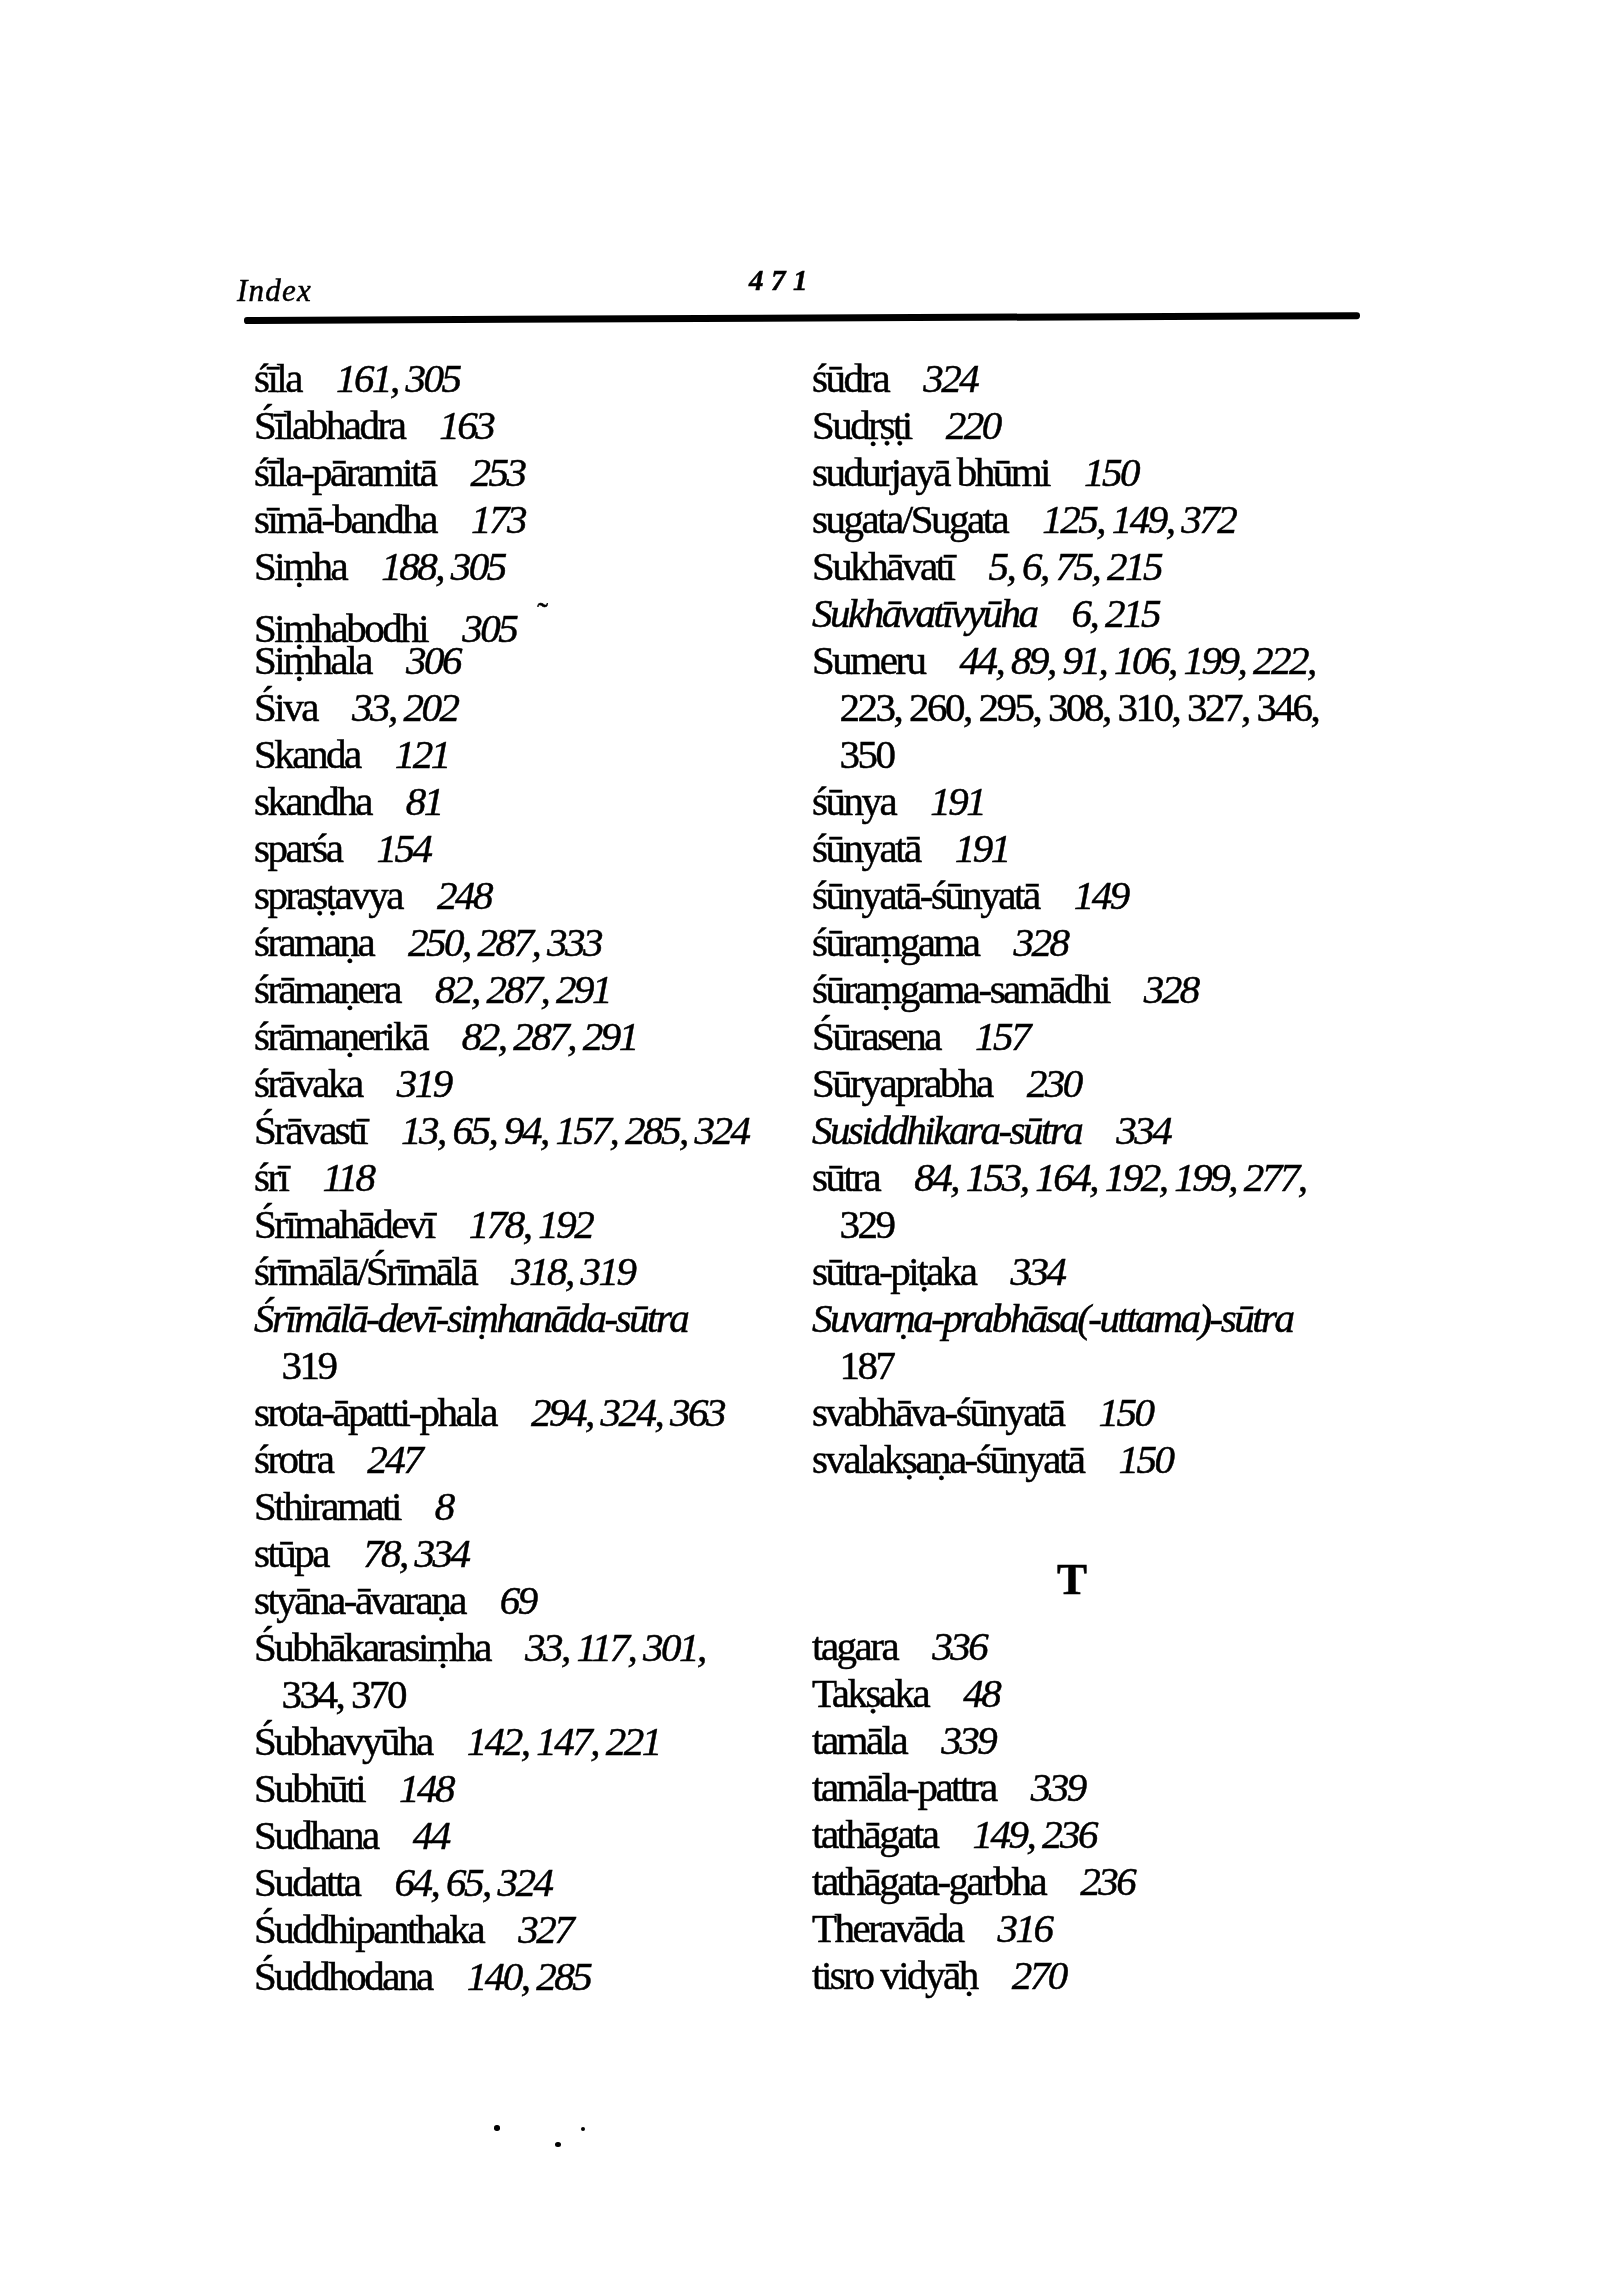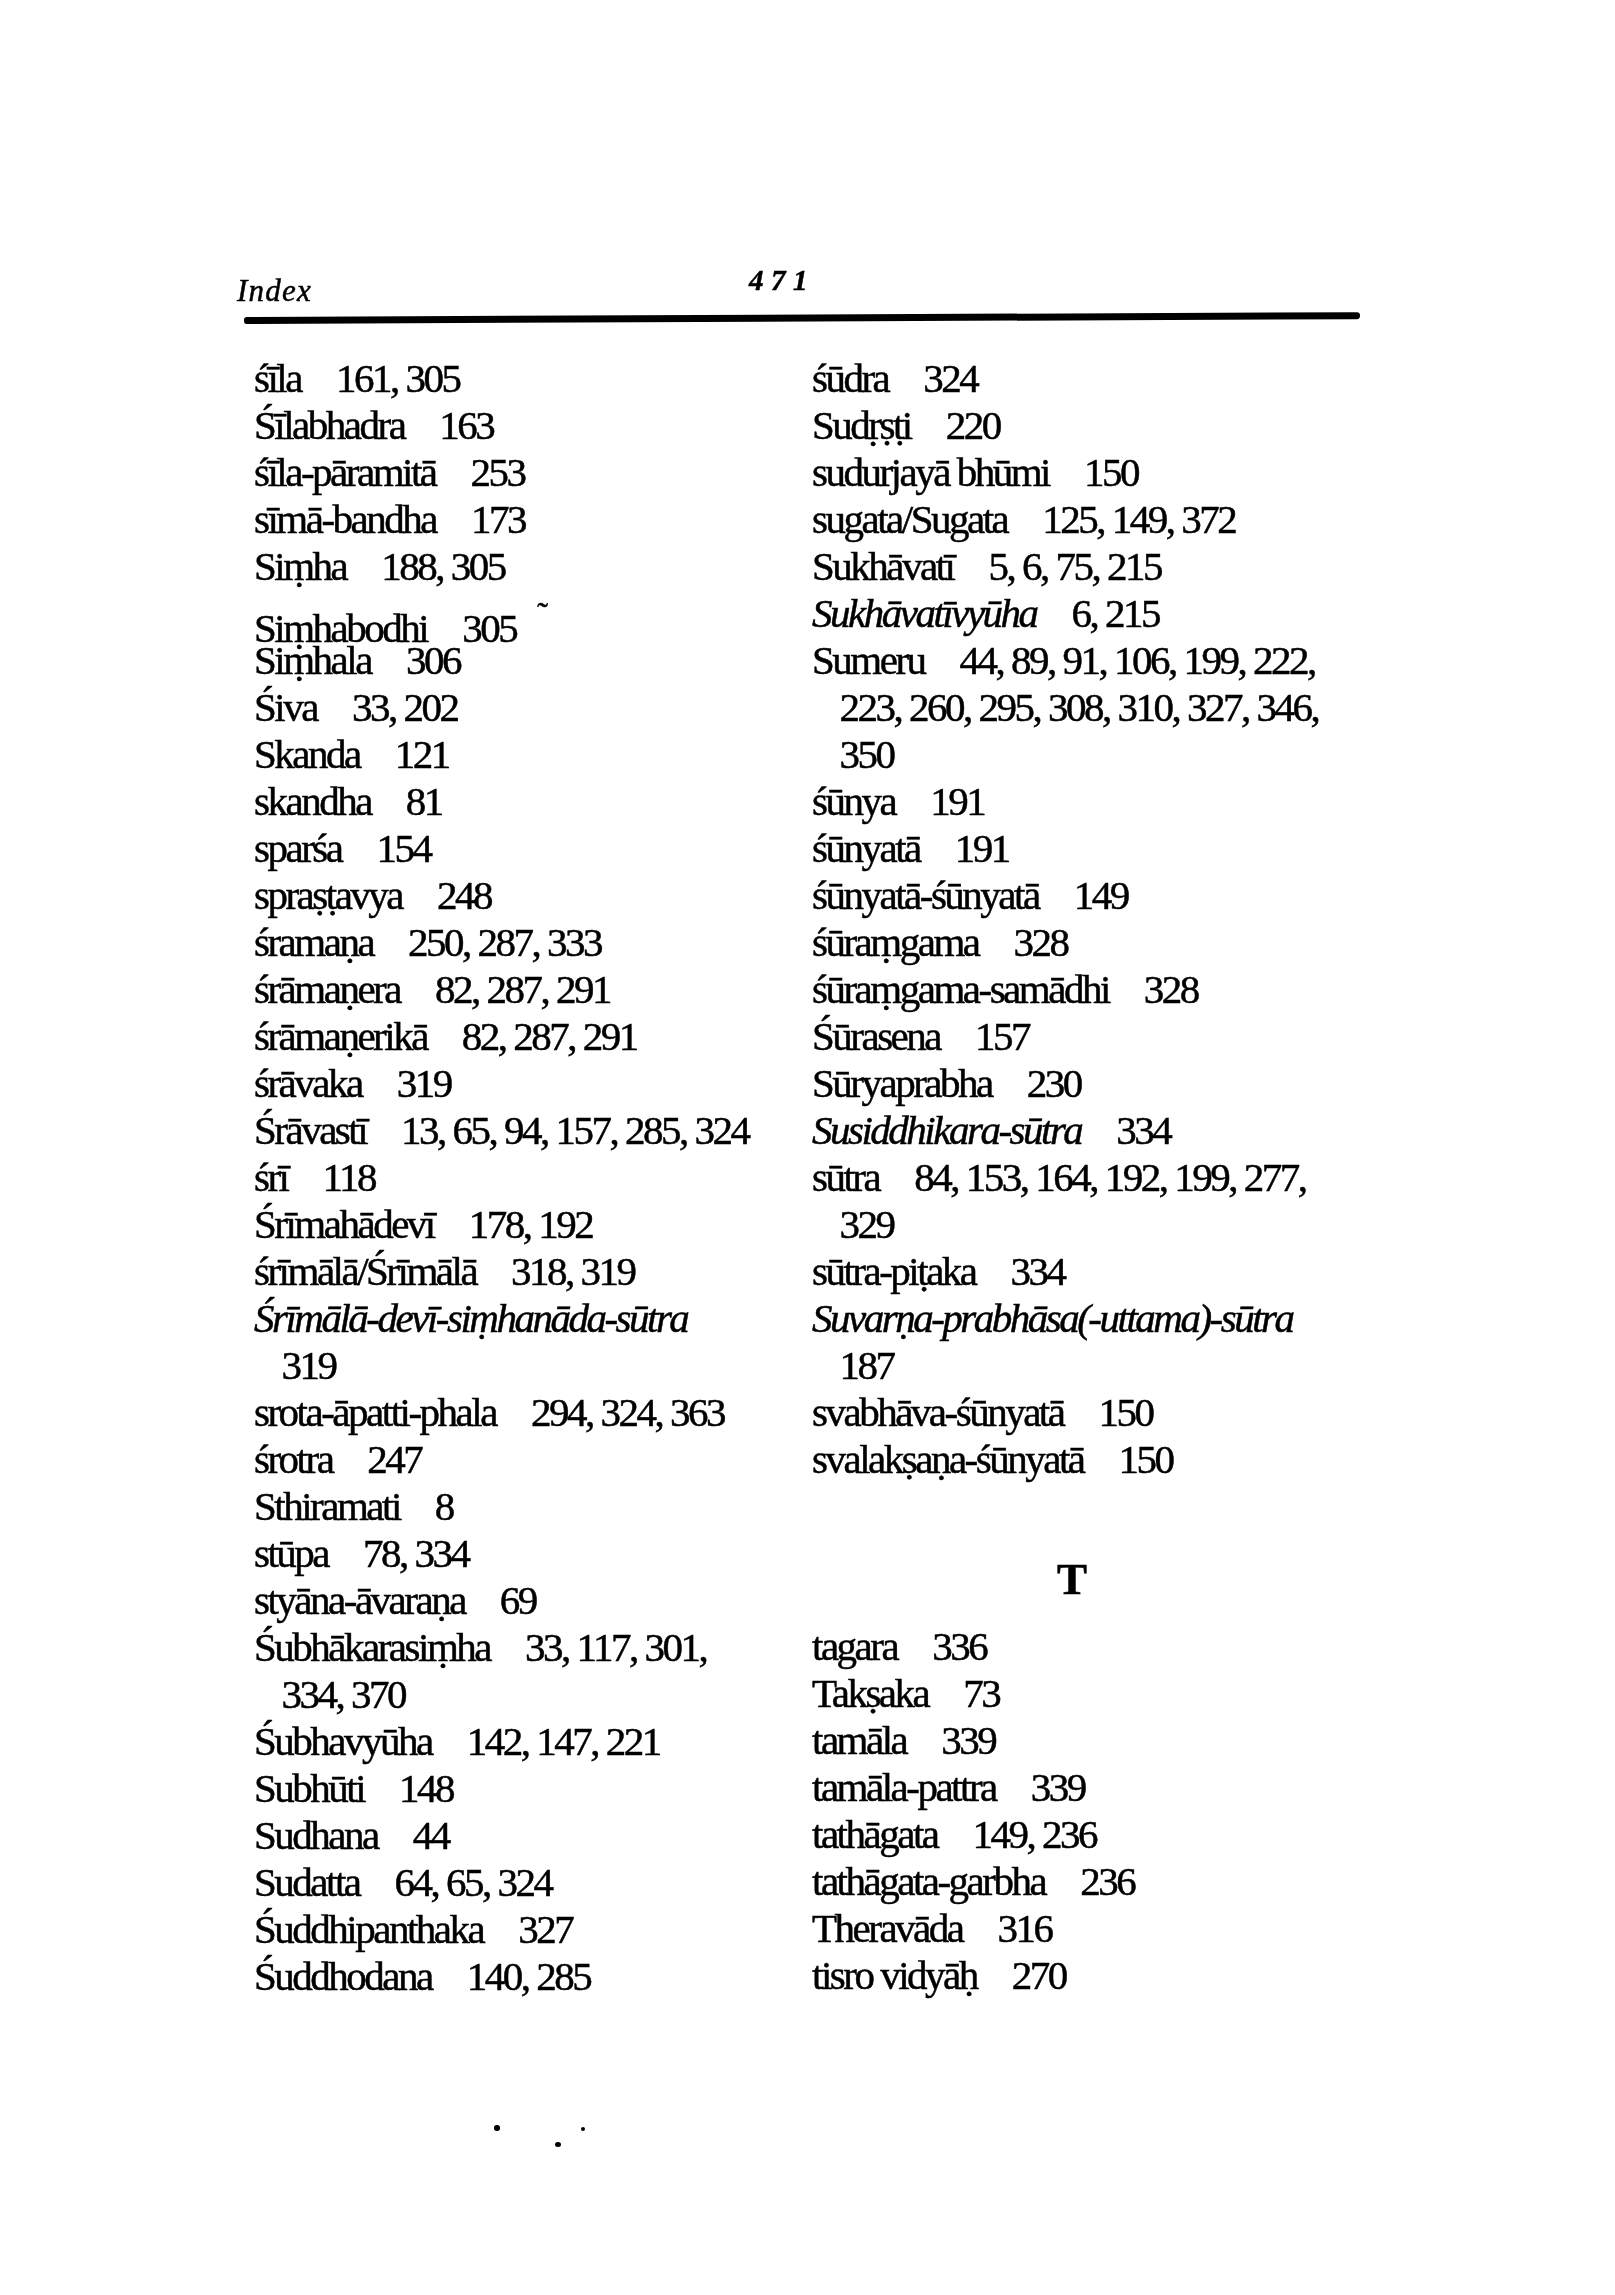--- a/index.html
+++ b/index.html
@@ -29,21 +29,21 @@
   }
   .column{position:absolute;top:355px;}
   .column.left{left:254px;width:556px;}
   .column.right{left:812px;width:744px;}
   .line{
     height:47px;line-height:47px;
     font-size:41px;letter-spacing:-2.5px;
     white-space:nowrap;
   }
   .term.italic{font-style:italic;}
-  .pages{margin-left:35px;}
+  .pages{margin-left:35px;font-style:italic;}
   .cont-line{padding-left:27.5px;}
   .section-line{
     height:140px;line-height:1;
     padding:74px 0 0 245px;box-sizing:border-box;
     font-size:45px;font-weight:700;letter-spacing:0;
   }
   .stray-mark{
     display:inline-block;margin-left:21px;
     font-size:32.5px;vertical-align:17.5px;letter-spacing:0;
   }
@@ -117,21 +117,21 @@
       <div class="line entry-line"><span class="term italic">Susiddhikara-sūtra</span><span class="pages">334</span></div>
       <div class="line entry-line"><span class="term">sūtra</span><span class="pages">84, 153, 164, 192, 199, 277,</span></div>
       <div class="line cont-line">329</div>
       <div class="line entry-line"><span class="term">sūtra-piṭaka</span><span class="pages">334</span></div>
       <div class="line entry-line"><span class="term italic">Suvarṇa-prabhāsa(-uttama)-sūtra</span></div>
       <div class="line cont-line">187</div>
       <div class="line entry-line"><span class="term">svabhāva-śūnyatā</span><span class="pages">150</span></div>
       <div class="line entry-line"><span class="term">svalakṣaṇa-śūnyatā</span><span class="pages">150</span></div>
       <div class="line section-line">T</div>
       <div class="line entry-line"><span class="term">tagara</span><span class="pages">336</span></div>
-      <div class="line entry-line"><span class="term">Takṣaka</span><span class="pages">73</span></div>
+      <div class="line entry-line"><span class="term">Takṣaka</span><span class="pages">48</span></div>
       <div class="line entry-line"><span class="term">tamāla</span><span class="pages">339</span></div>
       <div class="line entry-line"><span class="term">tamāla-pattra</span><span class="pages">339</span></div>
       <div class="line entry-line"><span class="term">tathāgata</span><span class="pages">149, 236</span></div>
       <div class="line entry-line"><span class="term">tathāgata-garbha</span><span class="pages">236</span></div>
       <div class="line entry-line"><span class="term">Theravāda</span><span class="pages">316</span></div>
       <div class="line entry-line"><span class="term">tisro vidyāḥ</span><span class="pages">270</span></div>
     </div>
 
   <div class="speck s1"></div>
   <div class="speck s2"></div>

